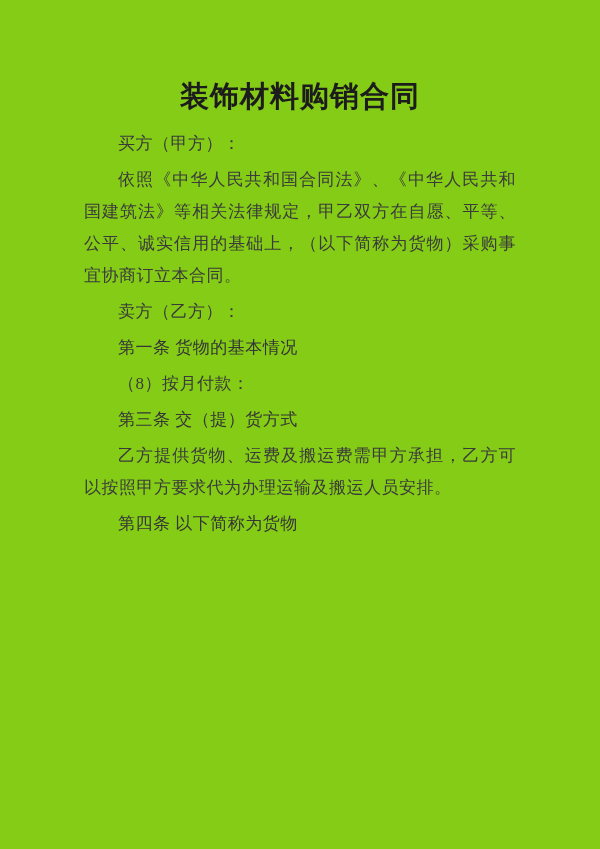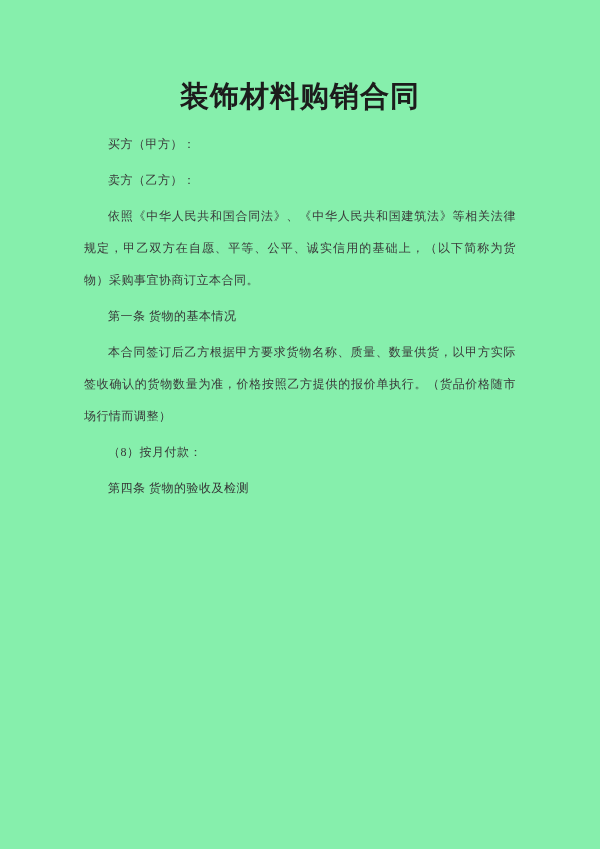--- a/index.html
+++ b/index.html
@@ -5,41 +5,41 @@
   html, body {
     margin: 0;
     padding: 0;
     background: #ffffff;
   }
   .page {
     position: relative;
     width: 600px;
     height: 849px;
     margin: 0 auto;
-    background: #86efac;
+    background: #84cc16;
     overflow: hidden;
     font-family: "Liberation Serif", "DejaVu Serif", serif;
     color: #3a3a3a;
   }
   .page-inner {
     padding: 77px 84px 0 84px;
   }
   .doc-title {
     margin: 0 0 13px 0;
     text-align: center;
     font-family: "Liberation Sans", "DejaVu Sans", sans-serif;
     font-weight: 700;
     font-size: 29px;
     line-height: 38px;
     letter-spacing: 1px;
     color: #1c1c1c;
   }
   .doc-body p {
     margin: 0 0 4px 0;
-    font-size: 12px;
+    font-size: 17px;
     line-height: 32px;
     text-indent: 2em;
     text-align: justify;
     letter-spacing: 0.5px;
     word-break: break-all;
   }
   .doc-body p.heading {
     letter-spacing: 0.5px;
     color: #353535;
   }
@@ -49,32 +49,33 @@
 
 <div class="page">
   <div class="page-inner">
 
     <h1 class="doc-title">装饰材料购销合同</h1>
 
     <div class="doc-body">
 
       <p>买方（甲方）：</p>
 
+      <p>依照《中华人民共和国合同法》、《中华人民共和国建筑法》等相关法律规定，甲乙双方在自愿、平等、公平、诚实信用的基础上，（以下简称为货物）采购事宜协商订立本合同。</p>
+
       <p>卖方（乙方）：</p>
-
-      <p>依照《中华人民共和国合同法》、《中华人民共和国建筑法》等相关法律规定，甲乙双方在自愿、平等、公平、诚实信用的基础上，（以下简称为货物）采购事宜协商订立本合同。</p>
 
       <p class="heading">第一条 货物的基本情况</p>
 
-      <p>本合同签订后乙方根据甲方要求货物名称、质量、数量供货，以甲方实际签收确认的货物数量为准，价格按照乙方提供的报价单执行。（货品价格随市场行情而调整）</p>
 
 
       <p>（8）按月付款：</p>
 
 
+      <p class="heading">第三条 交（提）货方式</p>
 
+      <p>乙方提供货物、运费及搬运费需甲方承担，乙方可以按照甲方要求代为办理运输及搬运人员安排。</p>
 
-      <p class="heading">第四条 货物的验收及检测</p>
+      <p class="heading">第四条 以下简称为货物</p>
 
 
     </div>
   </div>
 </div>
 
 </body></html>

